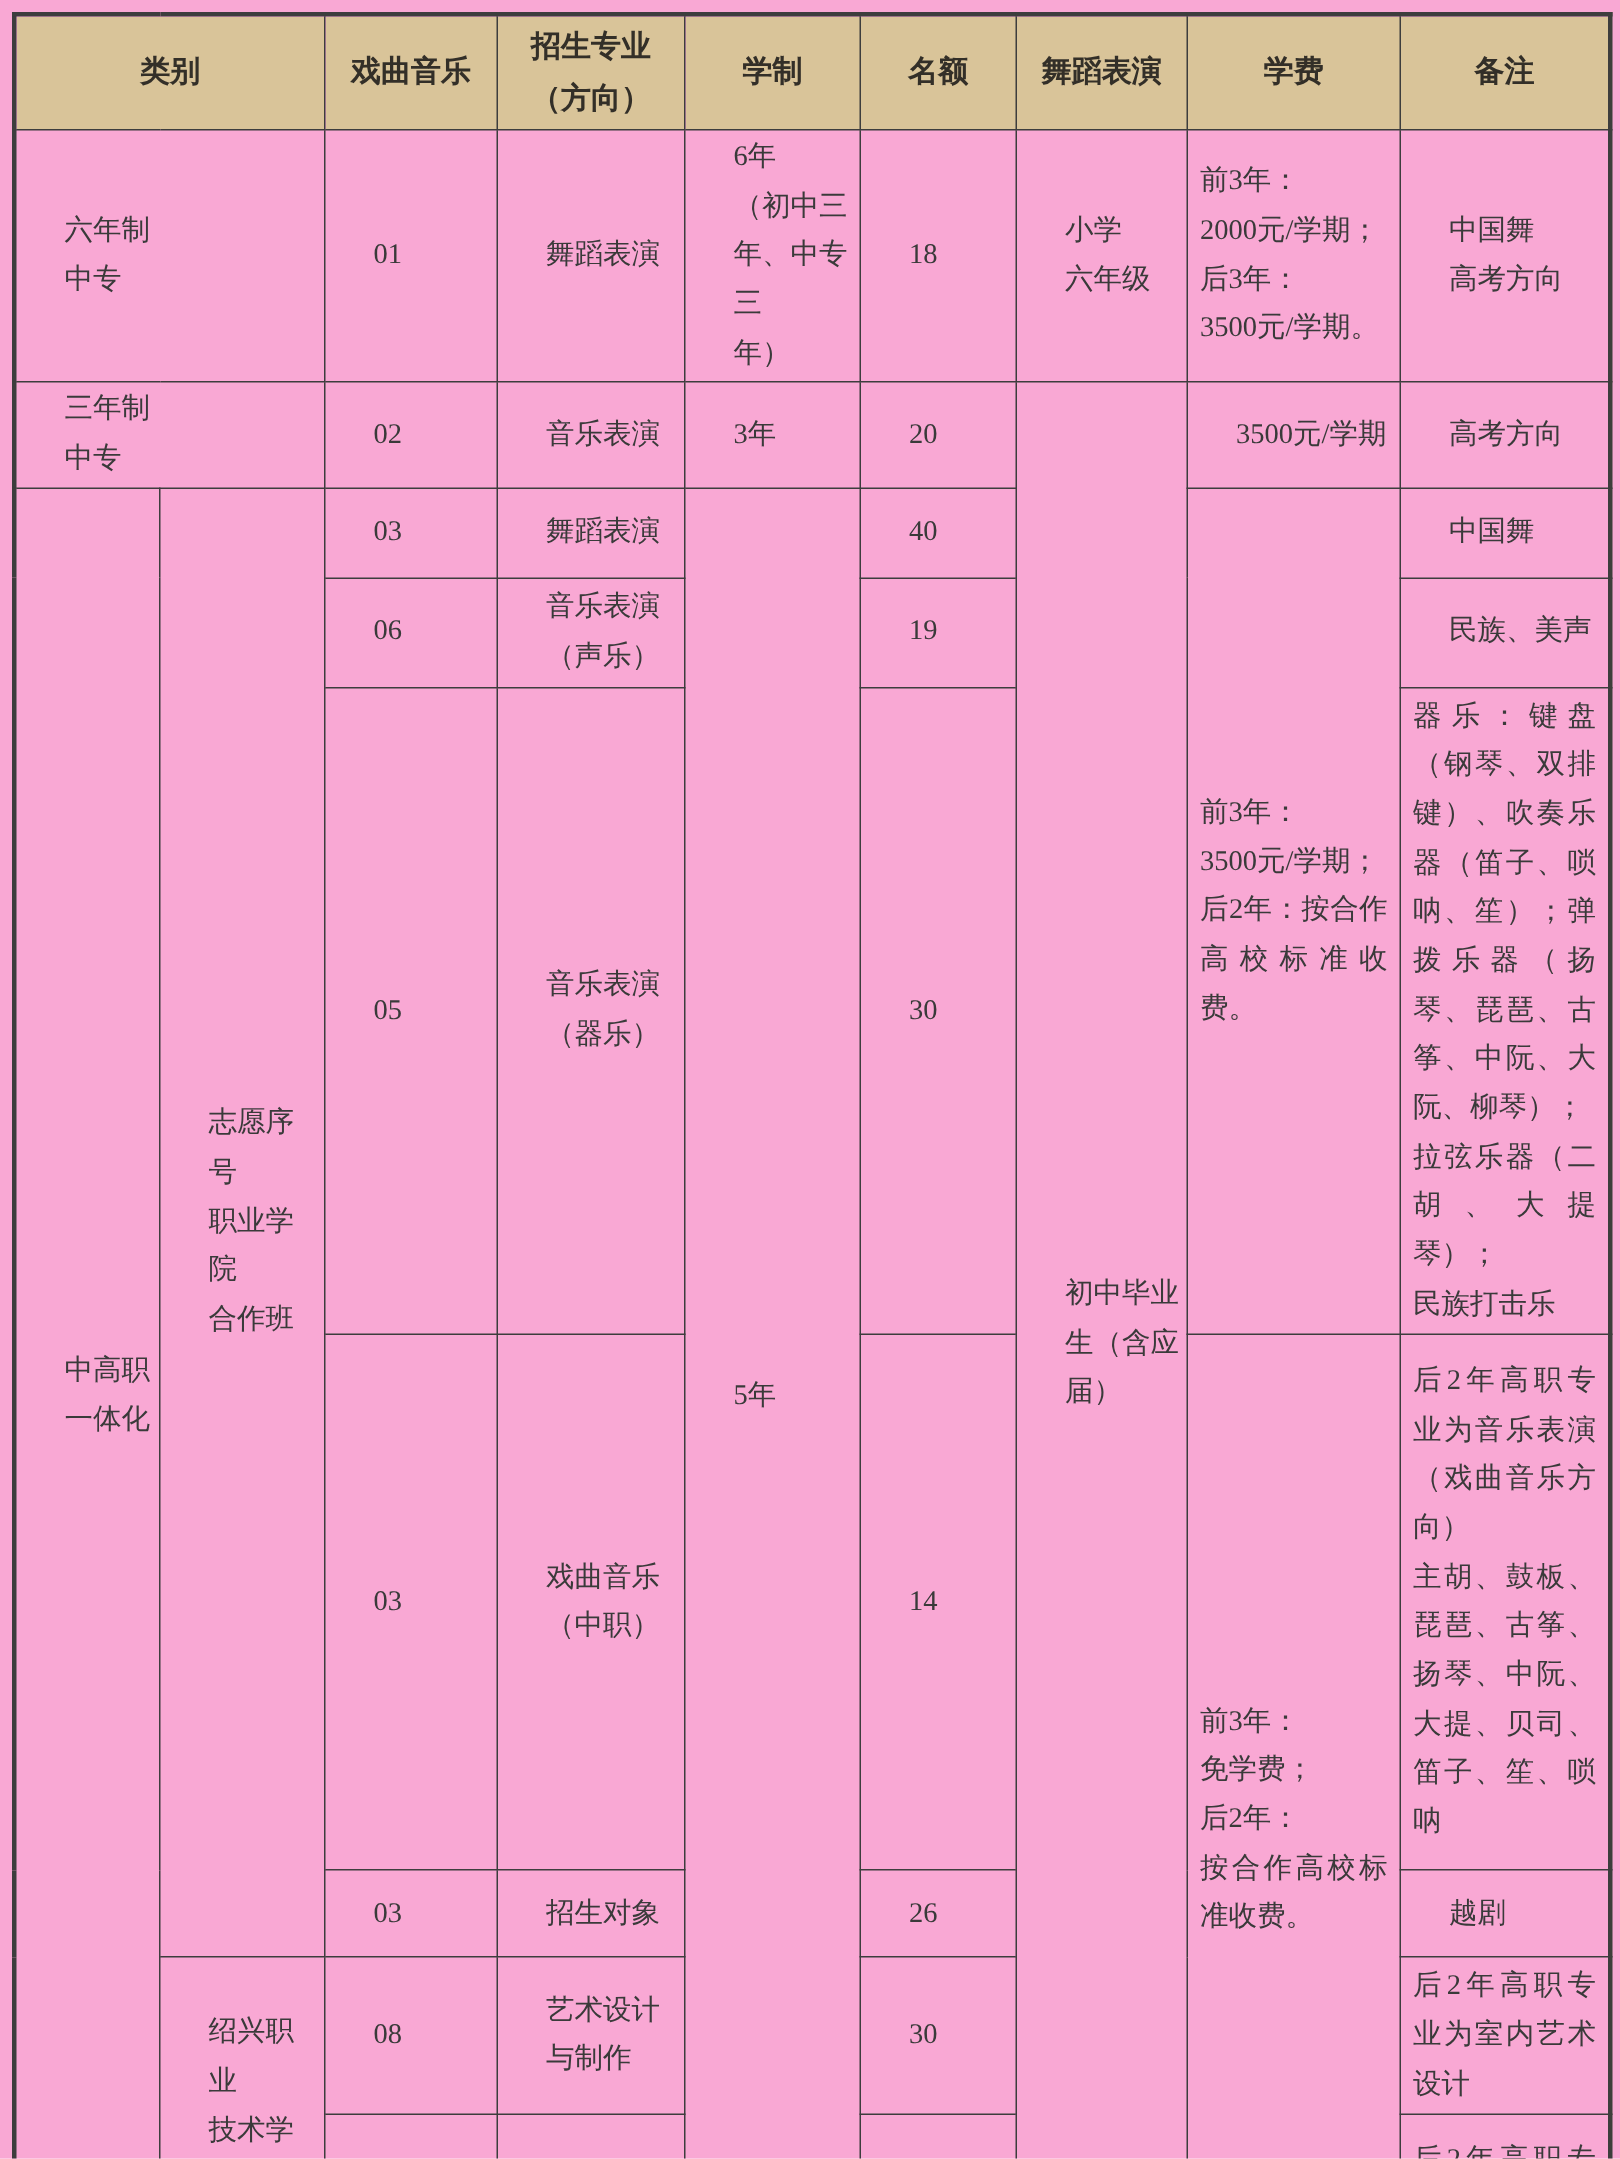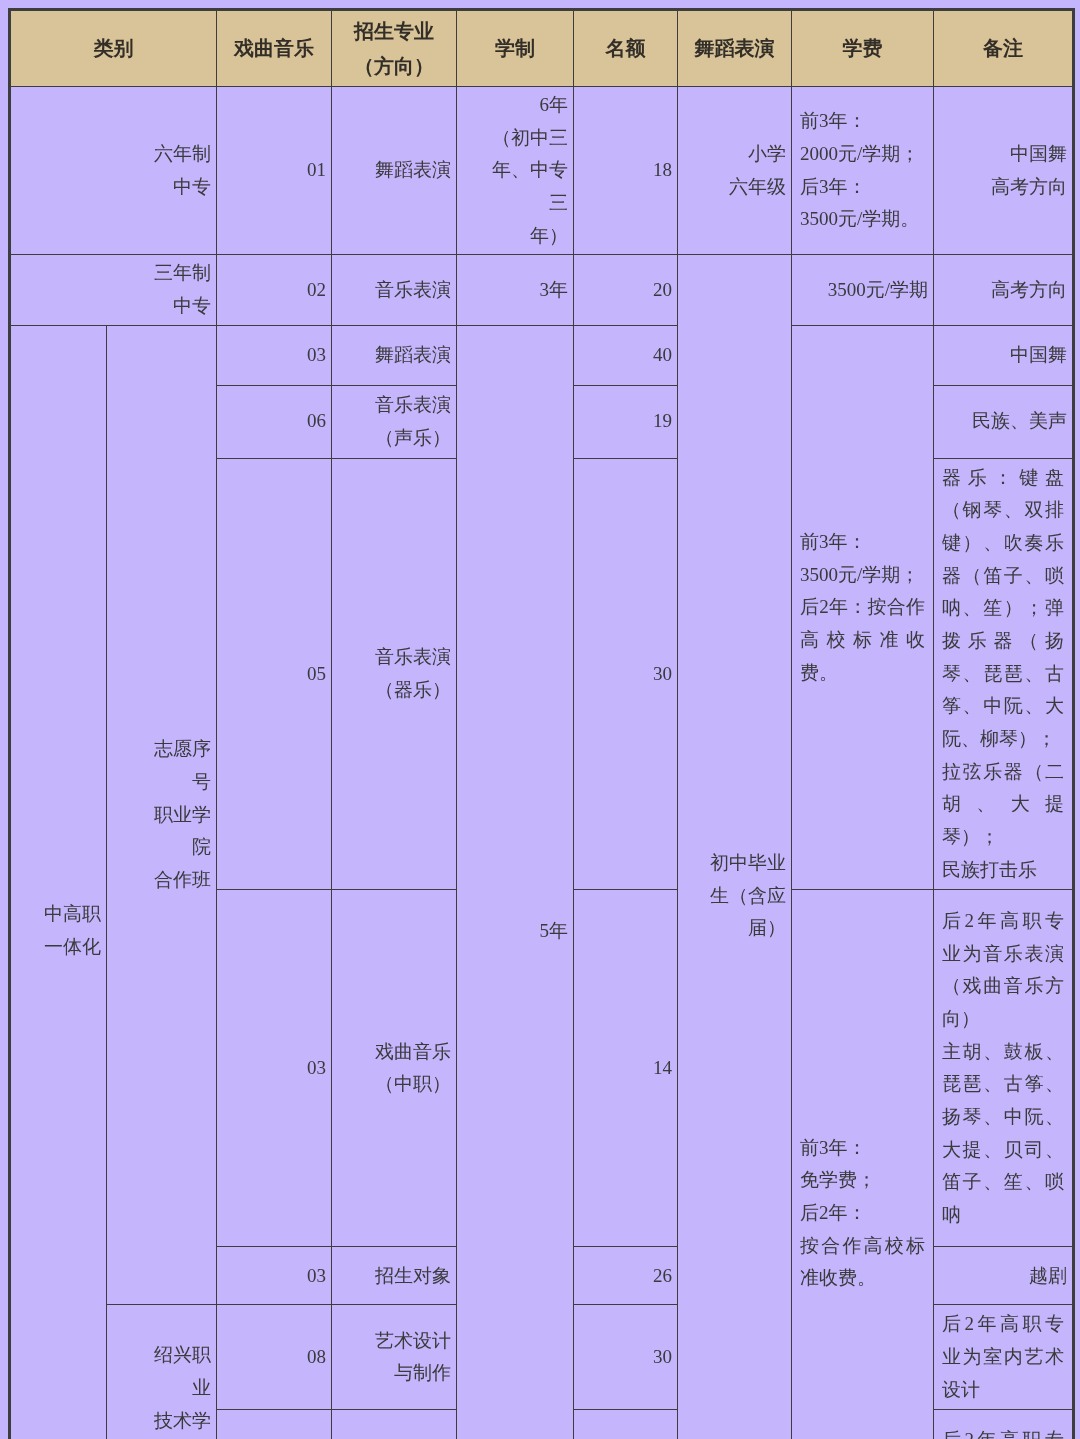--- a/index.html
+++ b/index.html
@@ -1,22 +1,22 @@
 <!DOCTYPE html>
 <html><head>
 <meta charset="utf-8">
 <style>
   html,body{margin:0;padding:0;background:#ffffff;width:1080px;}
   body{font-family:"Liberation Serif","DejaVu Serif",serif;color:#3a3a3a;overflow:hidden;}
-  .page{width:1080px;height:1439px;box-sizing:border-box;padding:8px;background:#c4b5fd;}
+  .page{width:1080px;height:1439px;box-sizing:border-box;padding:8px;background:#f9a8d4;}
   table.enroll{border-collapse:collapse;table-layout:fixed;width:1064px;border:3px solid #3d3d3d;}
   td,th{border:1.5px solid #3d3d3d;vertical-align:middle;white-space:pre-line;
         font-size:19px;line-height:1.72;padding:2px 5px;box-sizing:border-box;overflow:hidden;}
   th{background:#d9c499;font-weight:bold;font-size:20px;text-align:center;color:#332f28;}
-  td.c{text-align:right;padding-left:32px;}
+  td.c{text-align:left;padding-left:32px;}
   td.l{text-align:justify;padding:3px 8px;}
   tr.h-head{height:77px;}
   tr.h-r01{height:137px;}
   tr.h-r02{height:70px;}
   tr.h-r03{height:60px;}
   tr.h-r04{height:73px;}
   tr.h-r05{height:368px;}
   tr.h-r06{height:357px;}
   tr.h-r07{height:58px;}
   tr.h-r08{height:94px;}

